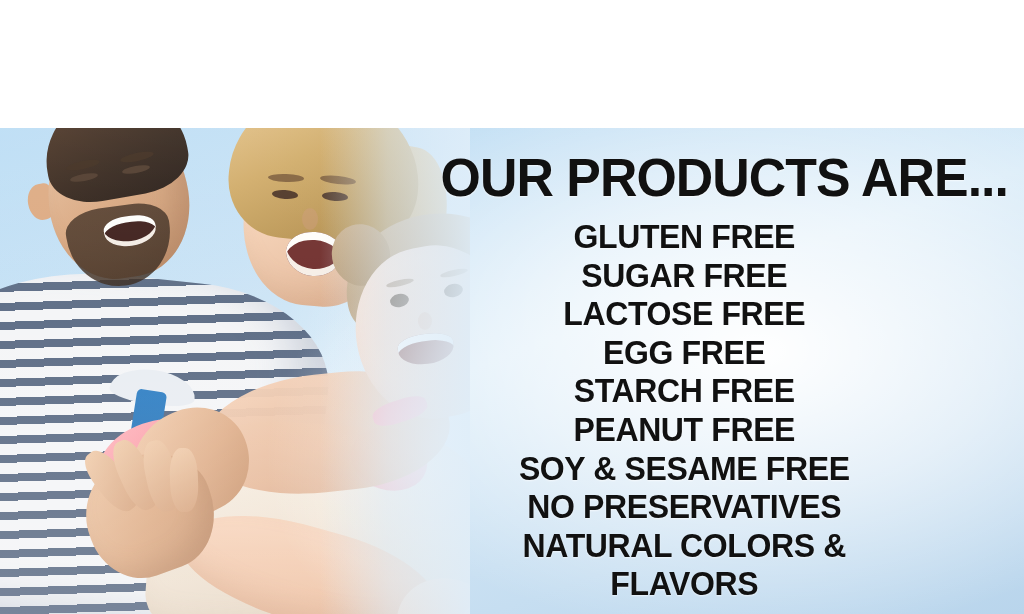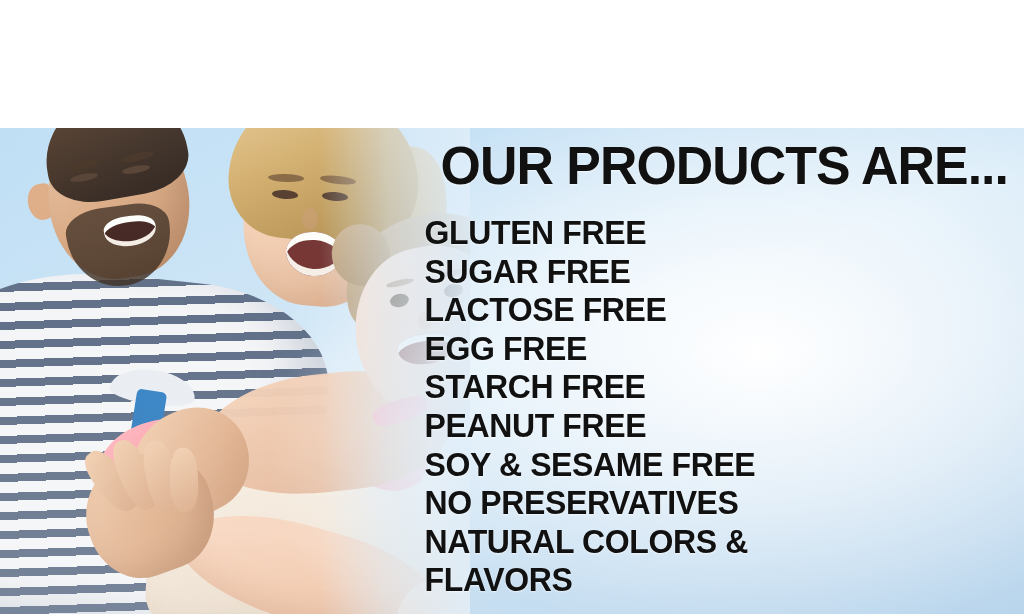--- a/index.html
+++ b/index.html
@@ -428,21 +428,21 @@
     inset: 0;
     background: linear-gradient(to bottom, rgba(255,255,255,.10) 0%, rgba(255,255,255,.04) 40%, rgba(255,255,255,.18) 100%);
     pointer-events: none;
     z-index: 36;
   }
 
   
   .products-panel {
     position: absolute;
     left: 400px;
-    top: 0;
+    top: 12px;
     width: 624px;
     height: 351px;
     z-index: 60;
     pointer-events: none;
   }
   .products-heading {
     position: absolute;
     left: 0;
     top: 8px;
     width: 608px;
@@ -456,24 +456,24 @@
     transform: scaleX(0.96);
     transform-origin: right center;
     text-shadow: 0 1px 2px rgba(255,255,255,.65);
     pointer-events: auto;
   }
   .products-list {
     position: absolute;
     left: 0;
     top: 78px;
     width: 552px;
-    margin: 8px;
+    margin: 0;
     padding: 0;
     list-style: none;
-    text-align: left;
+    text-align: center;
     pointer-events: auto;
   }
   .products-list li {
     color: #111111;
     font-family: "Liberation Sans", sans-serif;
     font-weight: bold;
     font-size: 33px;
     line-height: 38.6px;
     letter-spacing: -0.4px;
     transform: scaleX(0.97);

